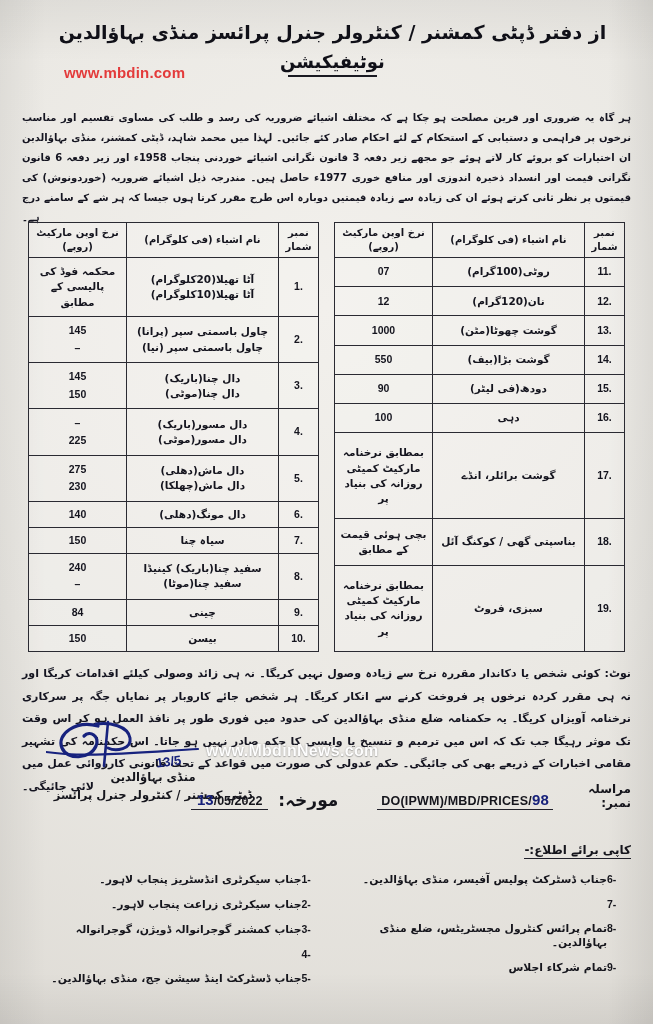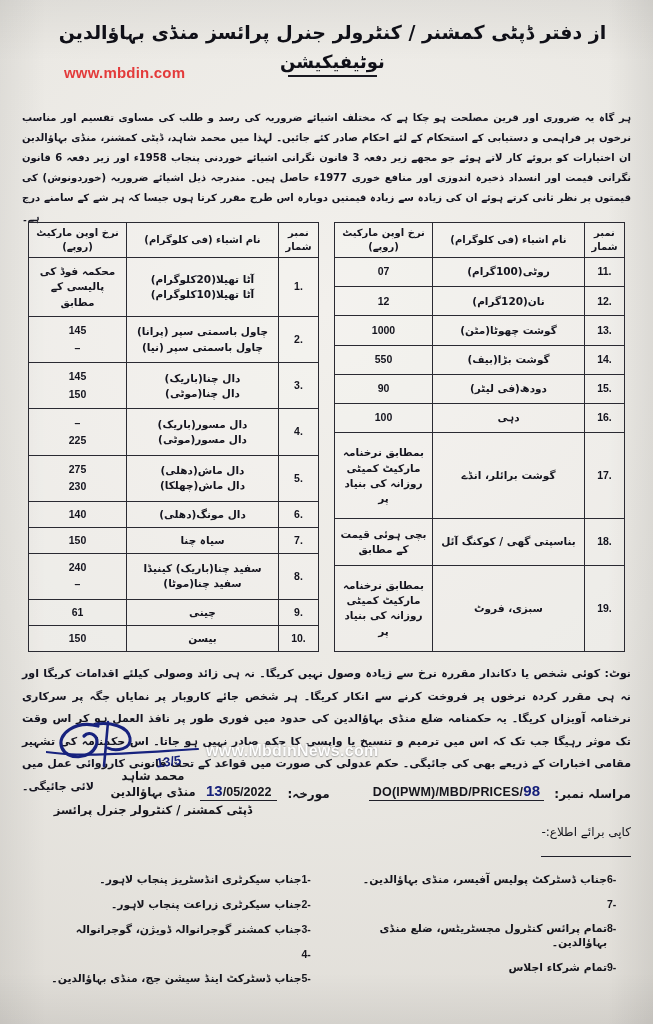--- a/index.html
+++ b/index.html
@@ -114,32 +114,32 @@
   }
   .ref-lbl{font-size:12px;font-weight:700;}
   .ref-val{
     font-family:"Liberation Sans",sans-serif;direction:ltr;
     font-size:12.5px;font-weight:700;border-bottom:1.4px solid #20202a;
     padding:0 4px 1px 4px;letter-spacing:.2px;
   }
   .ref-num-hand{
     color:#16207a;font-size:15px;font-weight:700;font-family:"Liberation Sans",sans-serif;
   }
-  .date-lbl{font-size:12px;font-weight:700;margin-right:29px;}
+  .date-lbl{font-size:17px;font-weight:700;margin-right:29px;}
   .date-val{
     font-family:"Liberation Sans",sans-serif;direction:ltr;
     font-size:12.5px;font-weight:700;border-bottom:1.4px solid #20202a;padding:0 6px 1px 6px;
   }
   .date-val .hand{color:#16207a;font-size:15px;}
 
   
   .copyto{
-    position:absolute;right:22px;top:825px;
-    font-size:12px;font-weight:400;
-    border-bottom:1.6px solid #20202a;padding-bottom:17px;
+    position:absolute;right:22px;top:843px;
+    font-size:12px;font-weight:700;
+    border-bottom:1.6px solid #20202a;padding-bottom:1px;
   }
   .dist{
     position:absolute;left:26px;right:22px;top:872px;
     display:flex;flex-direction:row-reverse;gap:6px;
   }
   .dist-col{width:50%;}
   .dist-item{
     display:flex;flex-direction:row;align-items:baseline;
     font-size:10.8px;font-weight:600;line-height:1.35;
     margin-bottom:9.5px;direction:rtl;
@@ -275,21 +275,21 @@
               <span class="ln">240</span>
               <span class="ln">–</span>
             </td>
           </tr>
           <tr>
             <td class="sr">9.</td>
             <td class="name urdu">
               <span class="ln">چینی</span>
             </td>
             <td class="rate">
-              <span class="ln">61</span>
+              <span class="ln">84</span>
             </td>
           </tr>
           <tr>
             <td class="sr">10.</td>
             <td class="name urdu">
               <span class="ln">بیسن</span>
             </td>
             <td class="rate">
               <span class="ln">150</span>
             </td>
@@ -405,21 +405,20 @@
   <div class="sig-wrap">
     <div class="sig-ink">
       <svg width="170" height="52" viewBox="0 0 170 52" fill="none" aria-hidden="true">
         <path d="M52 8 C30 2, 10 16, 16 30 C21 42, 44 42, 50 28 C54 18, 44 12, 38 18" stroke="#17227e" stroke-width="3.2" stroke-linecap="round" fill="none"></path>
         <path d="M50 6 C64 4, 82 8, 84 20 C86 31, 70 34, 62 30" stroke="#17227e" stroke-width="3" stroke-linecap="round" fill="none"></path>
         <path d="M62 4 L58 48" stroke="#17227e" stroke-width="2.6" stroke-linecap="round"></path>
         <path d="M0 34 C40 40, 100 34, 152 31" stroke="#17227e" stroke-width="2.2" stroke-linecap="round" fill="none"></path>
       </svg>
       <div class="sig-date">13/5</div>
     </div>
-    <div class="sig-name urdu">محمد شاہد</div>
     <div class="sig-title urdu">منڈی بہاؤالدین</div>
     <div class="sig-title urdu">ڈپٹی کمشنر / کنٹرولر جنرل پرائسز</div>
   </div>
 
   <div class="watermark-mid">www.MbdinNews.com</div>
 
   <div class="refrow">
     <span class="ref-lbl urdu">مراسلہ نمبر:</span>
     <span class="ref-val"><span>DO(IPWM)/MBD/PRICES/</span><span class="ref-num-hand">98</span></span>
     <span class="date-lbl urdu">مورخہ:</span>

